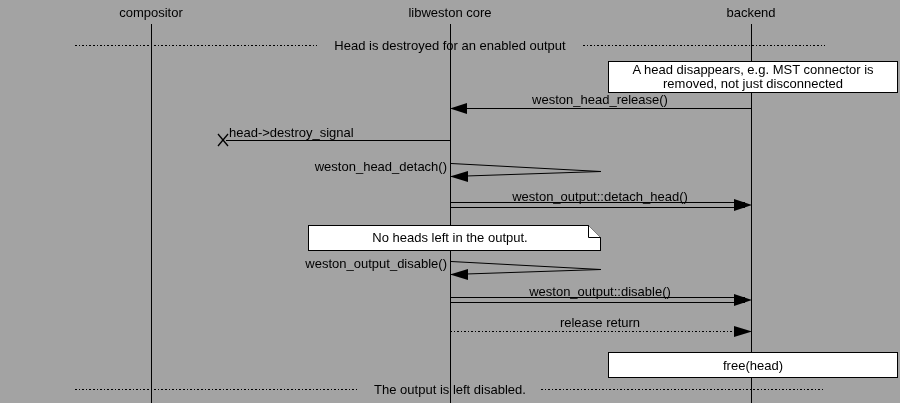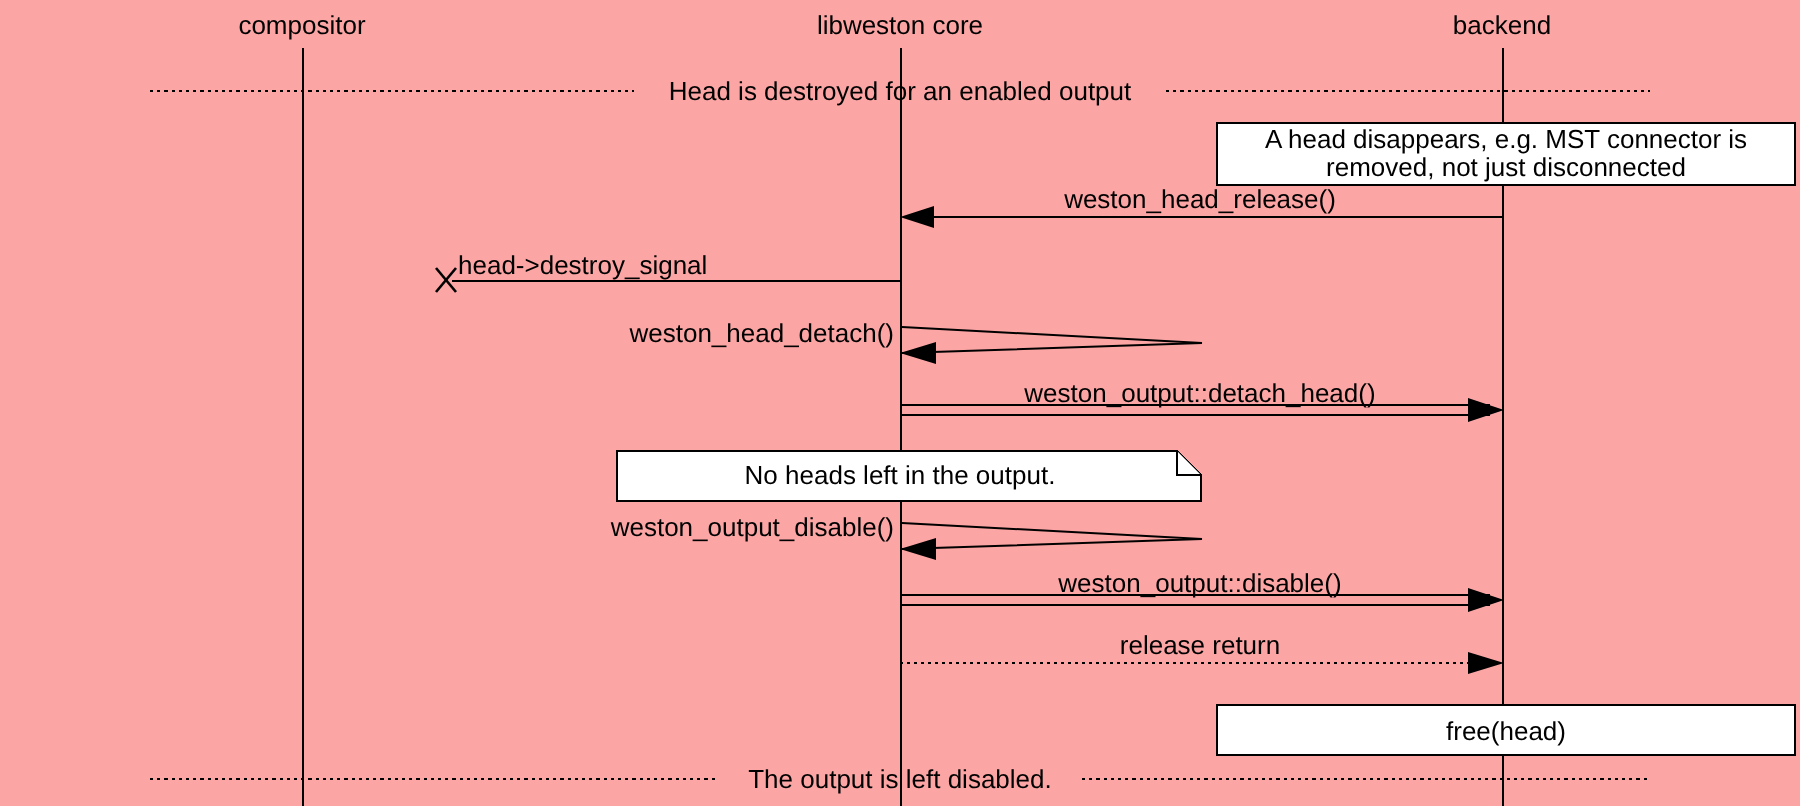--- a/index.html
+++ b/index.html
@@ -8,21 +8,21 @@
     background: #ffffff;
   }
   body {
     font-family: "Liberation Sans", sans-serif;
     color: #000000;
   }
   #diagram-root {
     position: relative;
     width: 900px;
     height: 403px;
-    background: #fca5a5;
+    background: #a3a3a3;
     overflow: hidden;
   }
   #seq-svg {
     position: absolute;
     top: 0;
     left: 0;
     width: 900px;
     height: 403px;
     display: block;
   }

